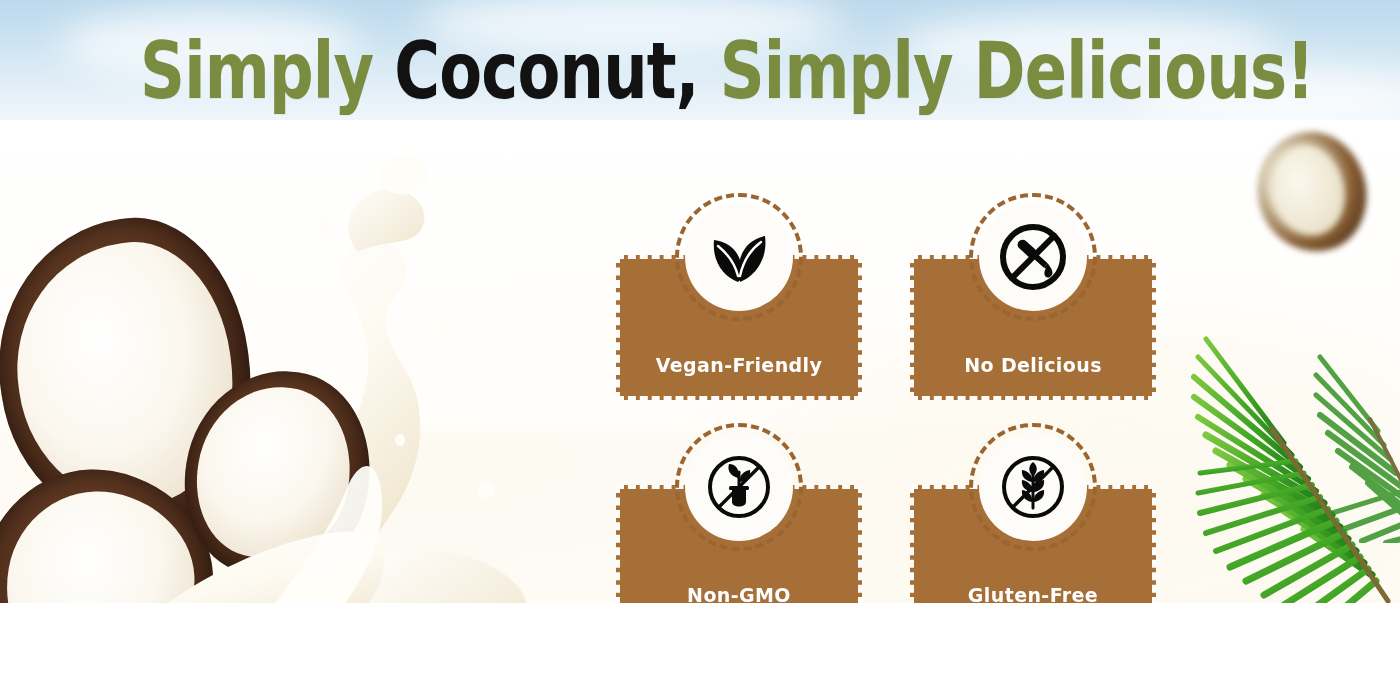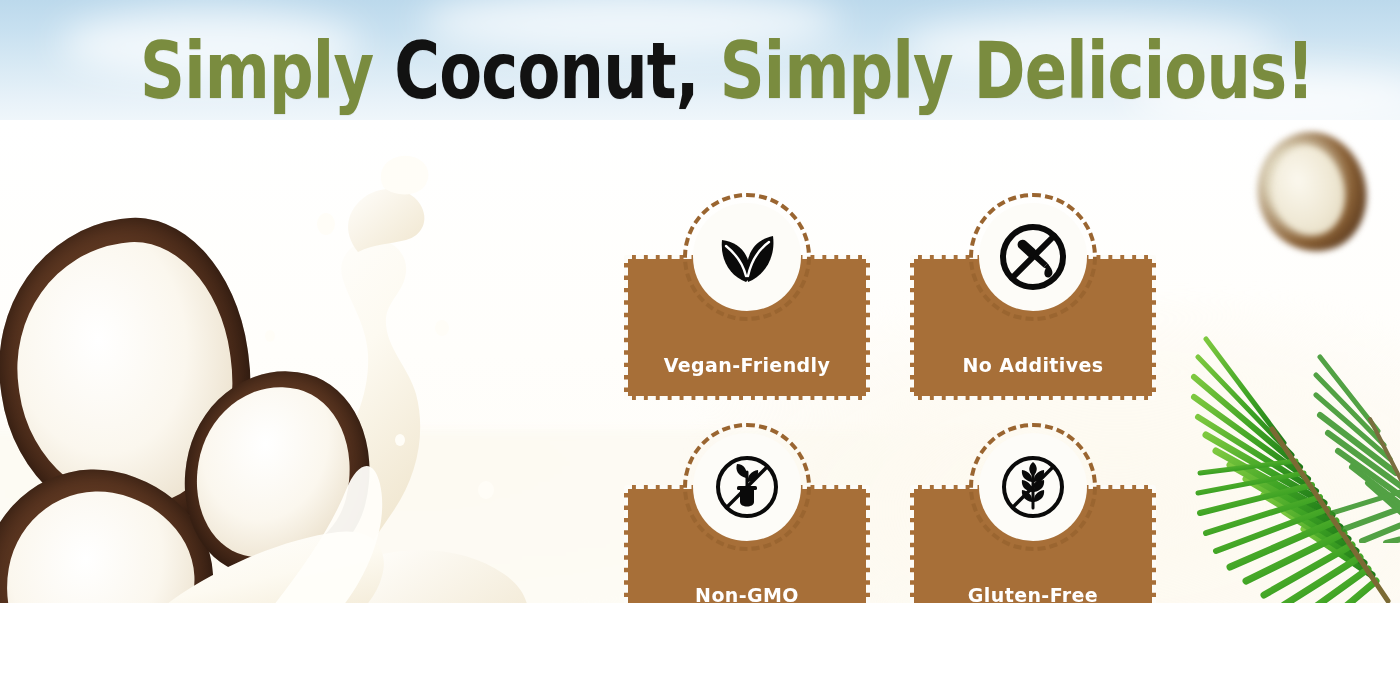--- a/index.html
+++ b/index.html
@@ -124,21 +124,21 @@
 
   
   .cards {
     position: absolute; left: 612px; top: 195px;
     width: 546px; height: 440px;
   }
   .card {
     position: absolute;
     width: 246px; height: 145px;
   }
-  .card-c0 { left: 12px; }
+  .card-c0 { left: 4px; }
   .card-c1 { left: 298px; }
   .card-r0 { top: 60px; }
   .card-r1 { top: 290px; }
 
   .card-body {
     position: absolute; left: 0; top: 0; width: 246px; height: 145px;
     background: #a76f38;
     border: 4px dashed #fdfcf8;
     border-radius: 3px;
   }
@@ -346,21 +346,21 @@
             <line x1="16" y1="58" x2="58" y2="16" stroke="#0a0a0a" stroke-width="6" stroke-linecap="round"></line>
             <g transform="rotate(42 37 34)">
               <rect x="18" y="29" width="22" height="10" rx="5" fill="#0a0a0a"></rect>
               <rect x="39" y="31" width="15" height="6" fill="#0a0a0a"></rect>
               <path d="M54 31 L 62 34 L 54 37 Z" fill="#0a0a0a"></path>
             </g>
             <path d="M52 44 C 57 50, 58 54, 54 57 C 50 59, 47 55, 49 50 Z" fill="#0a0a0a"></path>
           </svg>
         </div>
       </div>
-      <div class="card-label">No Additives</div>
+      <div class="card-label">No Delicious</div>
     </div>
 
     <div class="card card-c1 card-r1">
       <div class="card-body"></div>
       <div class="badge">
         <div class="badge-arc"></div>
         <div class="badge-disc"></div>
         <div class="badge-glyph">
           <svg viewBox="0 0 74 74" width="74" height="74">
             <circle cx="37" cy="37" r="29" fill="none" stroke="#0a0a0a" stroke-width="4"></circle>

